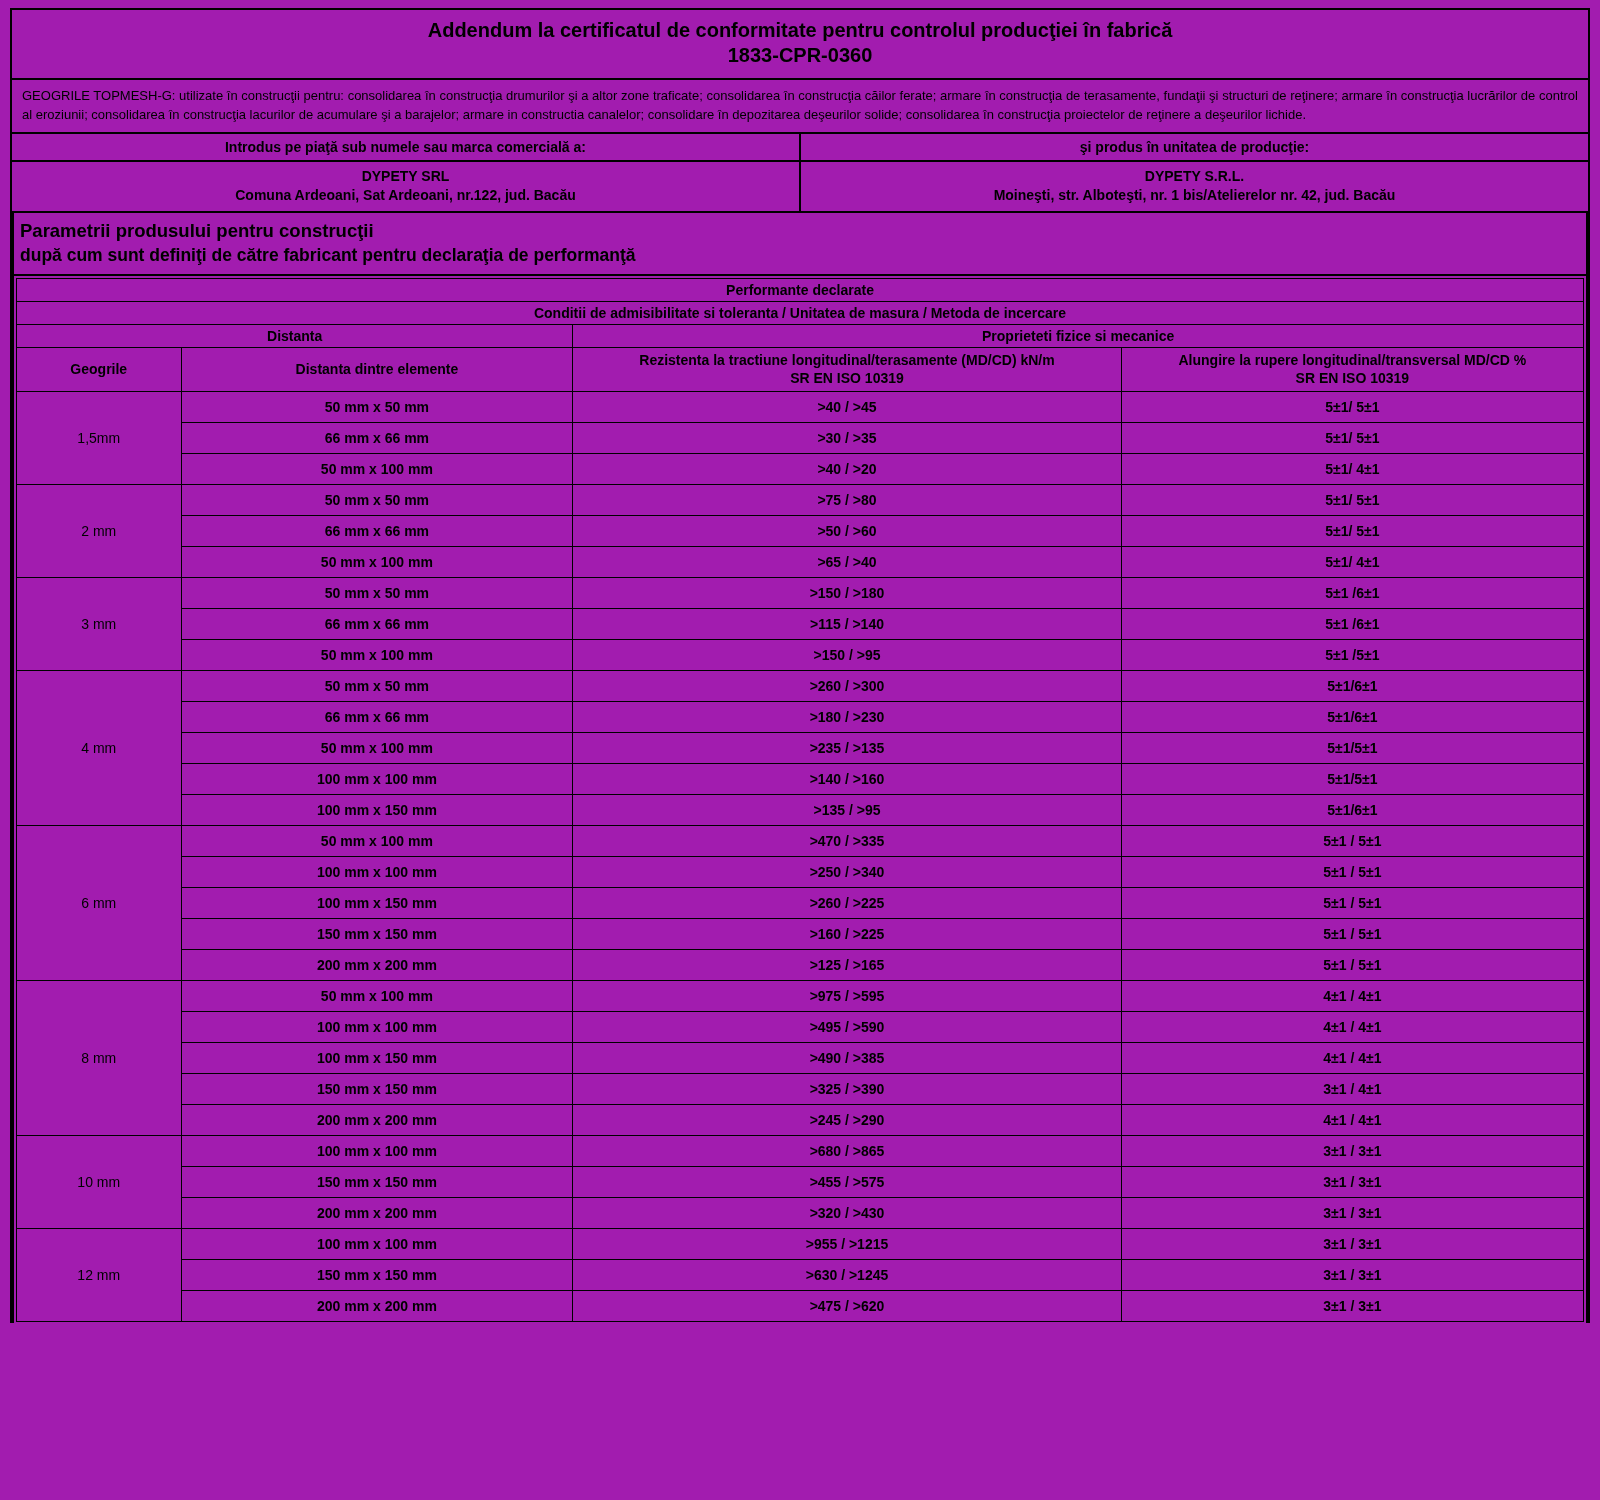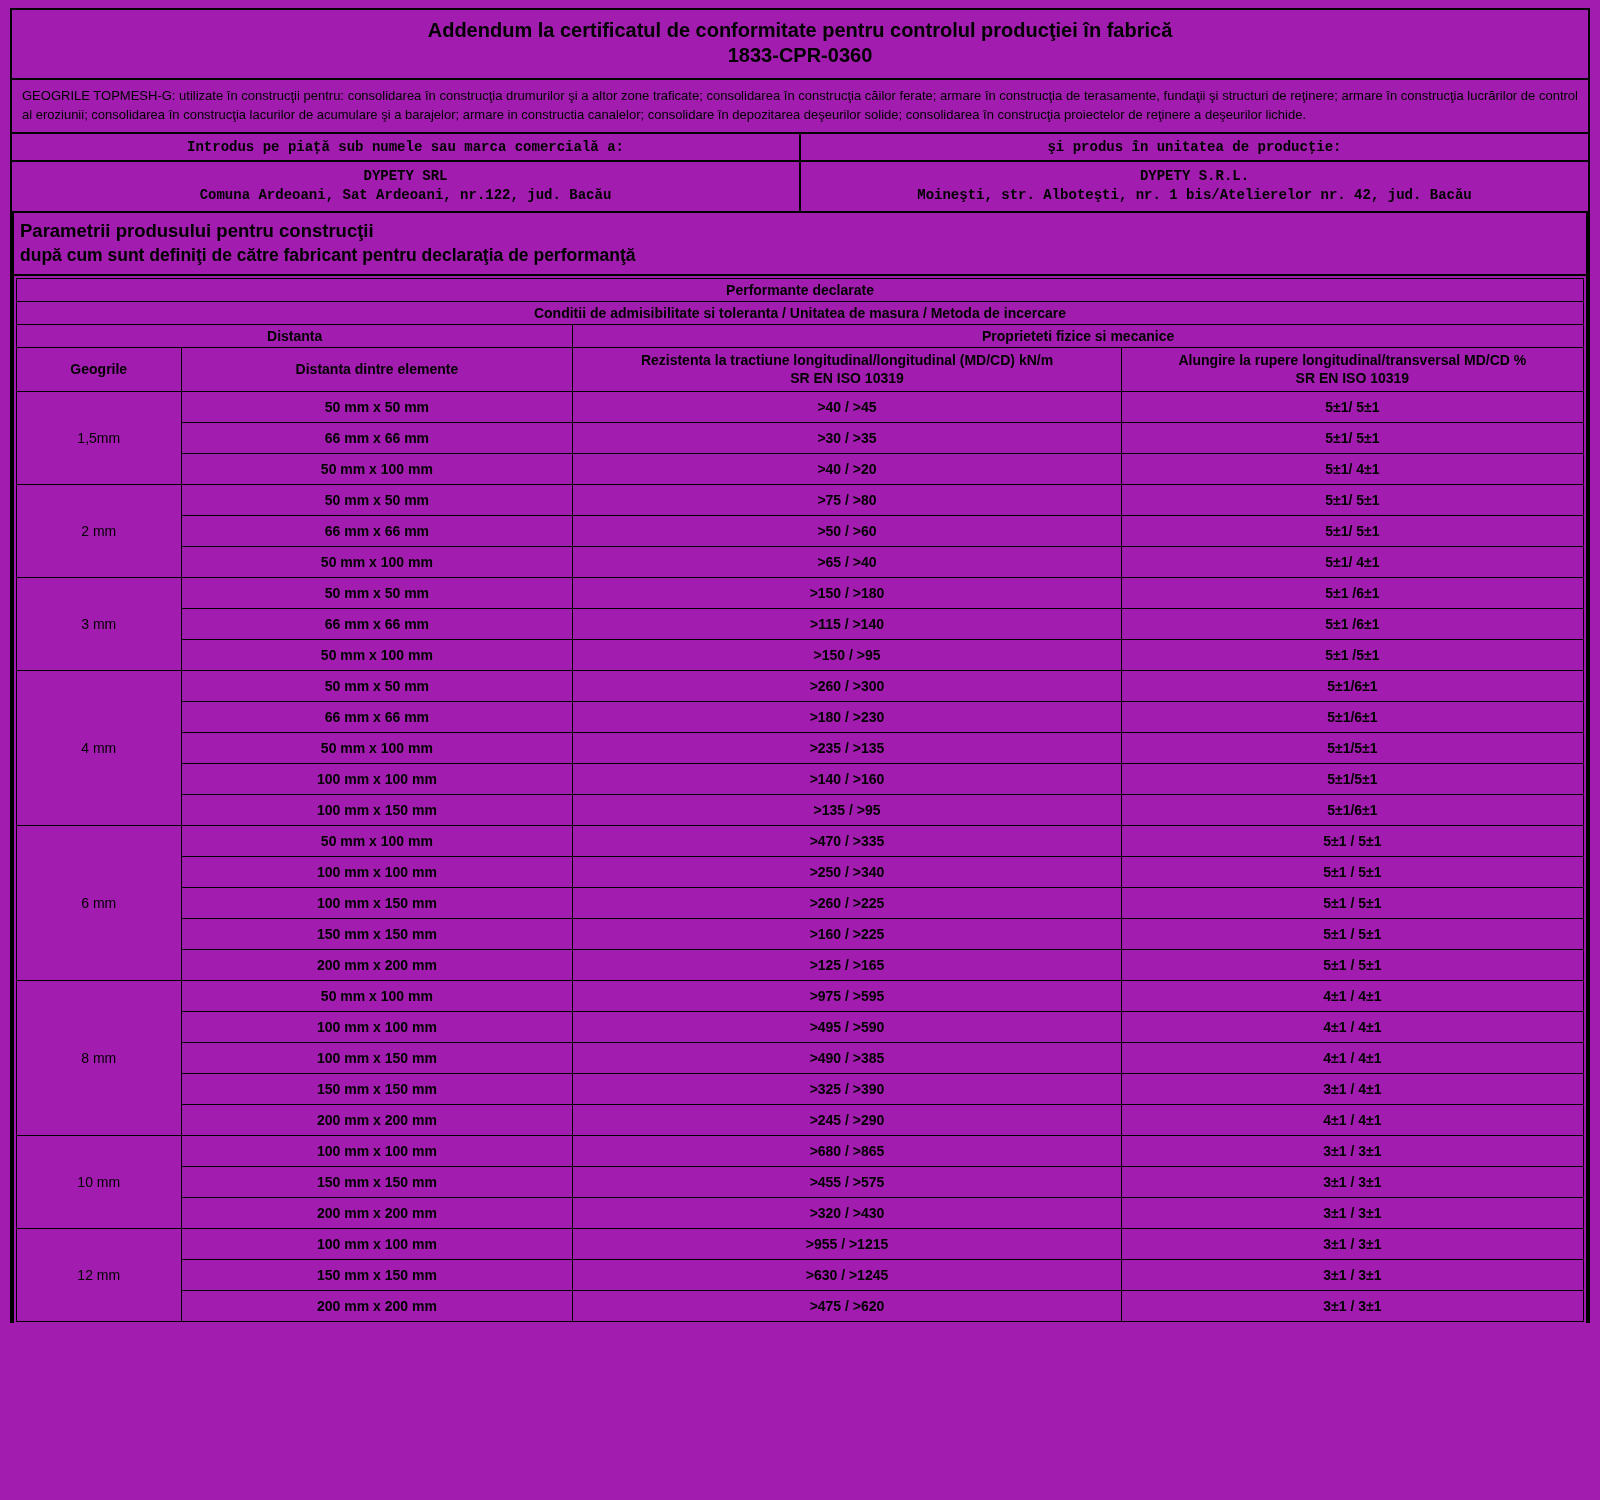--- a/index.html
+++ b/index.html
@@ -47,21 +47,20 @@
     text-align: justify;
   }
   .desc-block .lead {
     font-weight: normal;
   }
   
   .producer-table {
     width: 100%;
     border-collapse: collapse;
     table-layout: fixed;
-    font-family: Liberation Mono, monospace;
   }
   .producer-table td {
     border: 2px solid #000;
     border-top: none;
     text-align: center;
     vertical-align: middle;
     font-size: 14px;
     font-weight: bold;
     padding: 4px 6px;
   }
@@ -199,21 +198,21 @@
             <th class="th-cond" colspan="4">Conditii de admisibilitate si toleranta / Unitatea de masura / Metoda de incercare</th>
           </tr>
           <tr>
             <th class="colgroup-head" colspan="2">Distanta</th>
             <th class="colgroup-head" colspan="2">Proprieteti fizice si mecanice</th>
           </tr>
           <tr>
             <th class="col-head">Geogrile</th>
             <th class="col-head">Distanta dintre elemente</th>
             <th class="col-head">
-              <div>Rezistenta la tractiune longitudinal/longitudinal (MD/CD) kN/m</div>
+              <div>Rezistenta la tractiune longitudinal/terasamente (MD/CD) kN/m</div>
               <div>SR EN ISO 10319</div>
             </th>
             <th class="col-head">
               <div>Alungire la rupere longitudinal/transversal MD/CD %</div>
               <div>SR EN ISO 10319</div>
             </th>
           </tr>
         </thead>
         <tbody id="table-body">
             <tr class="group-start">

